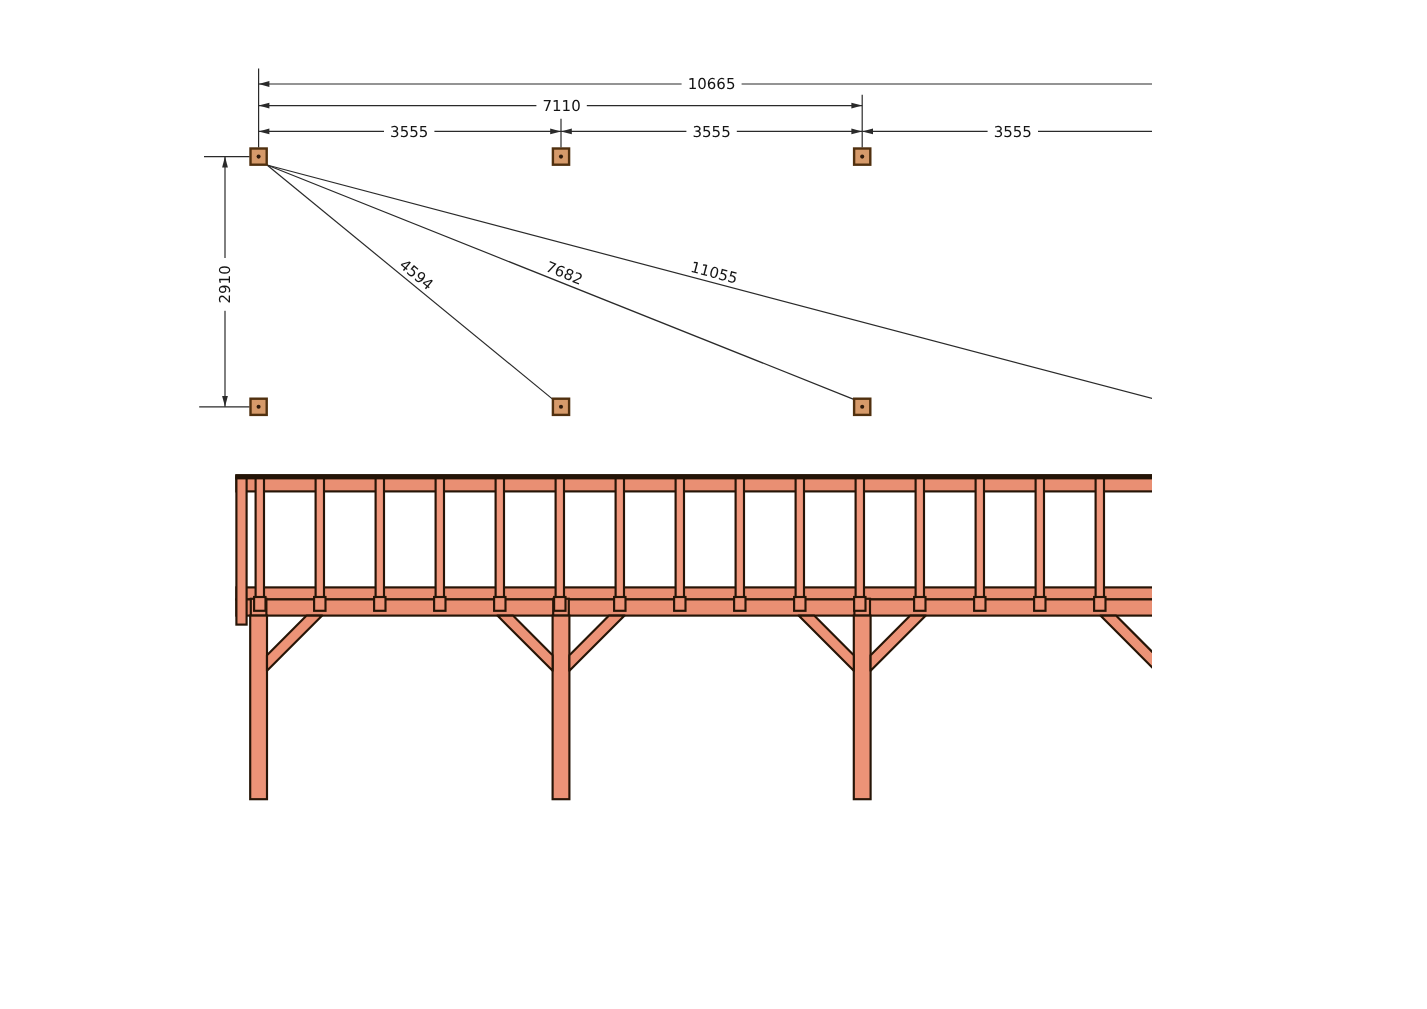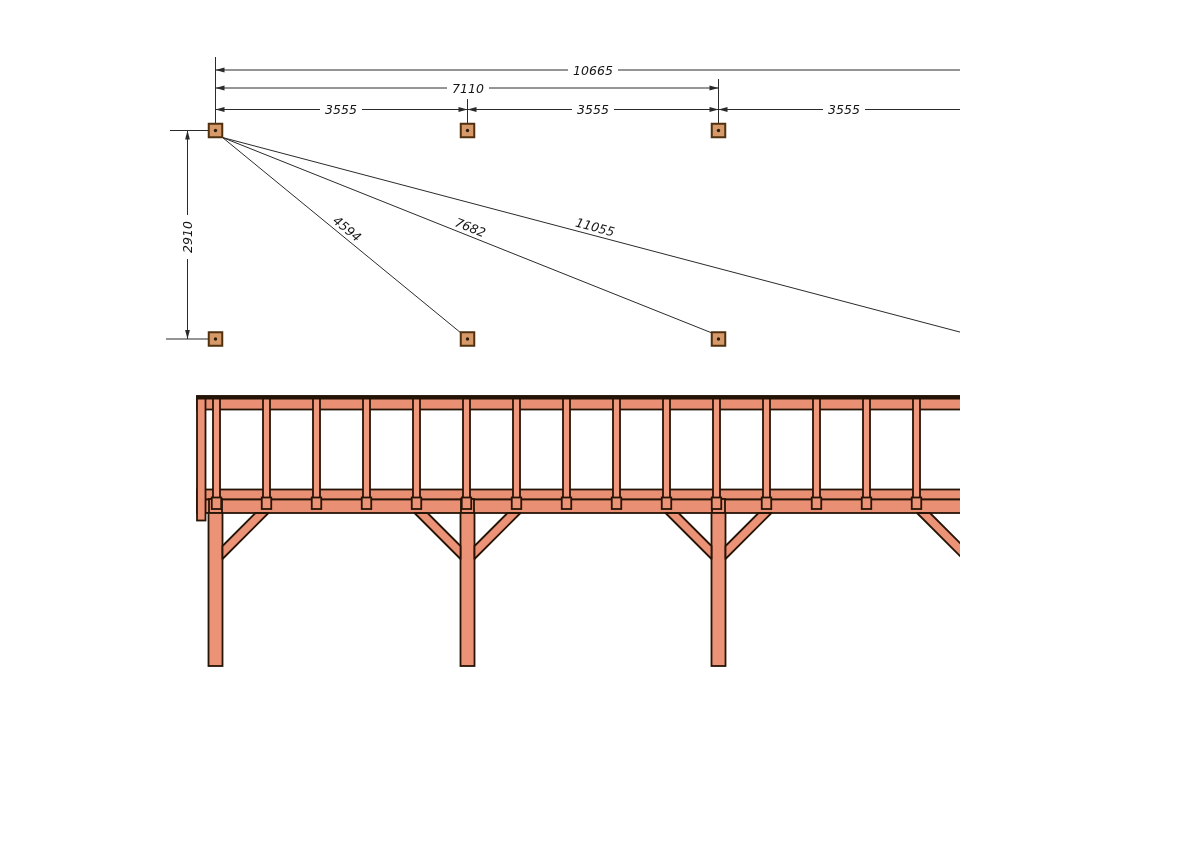--- a/index.html
+++ b/index.html
@@ -1,17 +1,17 @@
 <!DOCTYPE html>
 <html><head>
 <meta charset="utf-8">
 <style>
   html,body{margin:0;padding:0;background:#ffffff;}
   #canvas-wrap{position:relative;width:960px;height:841px;background:#ffffff;overflow:hidden;
-    font-family:"DejaVu Sans", sans-serif;font-style:italic;}
+    font-family:"DejaVu Sans", sans-serif;}
   svg text{font-family:"DejaVu Sans", sans-serif;font-size:12.5px;fill:#151515;}
 </style>
 </head>
 <body>
 
 <div id="canvas-wrap">
   <svg id="drawing-svg" width="1189" height="841" viewBox="0 0 1189 841">
     <g id="plan-view">
         <line x1="215.5" y1="57" x2="215.5" y2="123" stroke="#2a2a2a" stroke-width="1"></line>
         <line x1="467.5" y1="99" x2="467.5" y2="123" stroke="#2a2a2a" stroke-width="1"></line>

